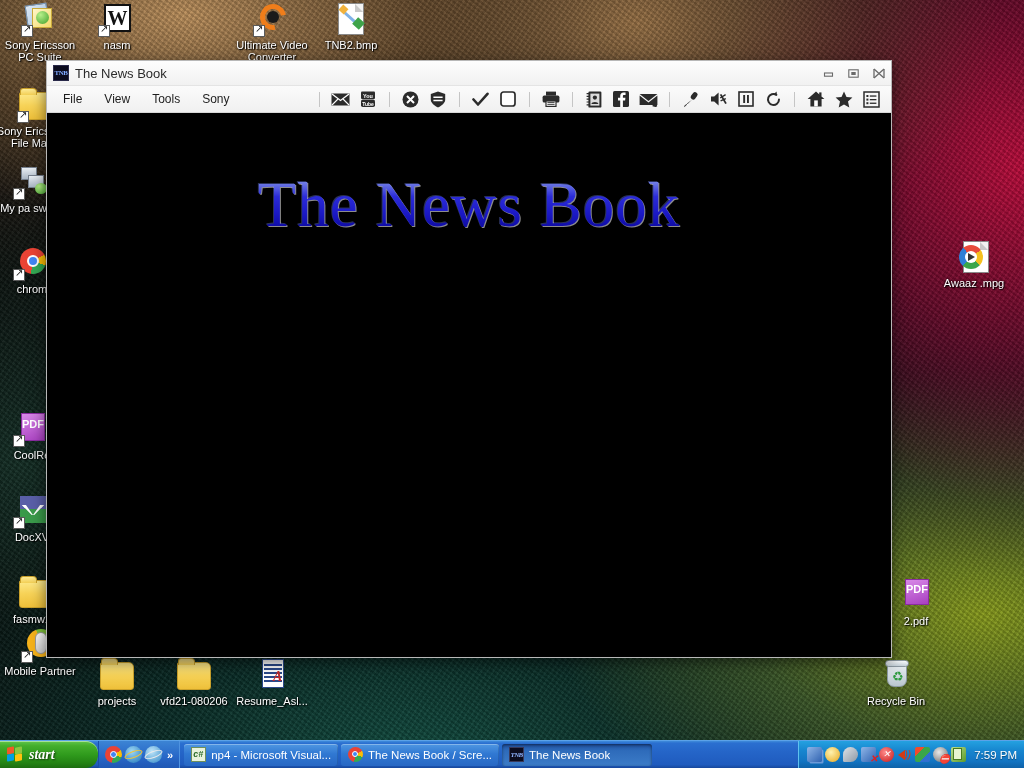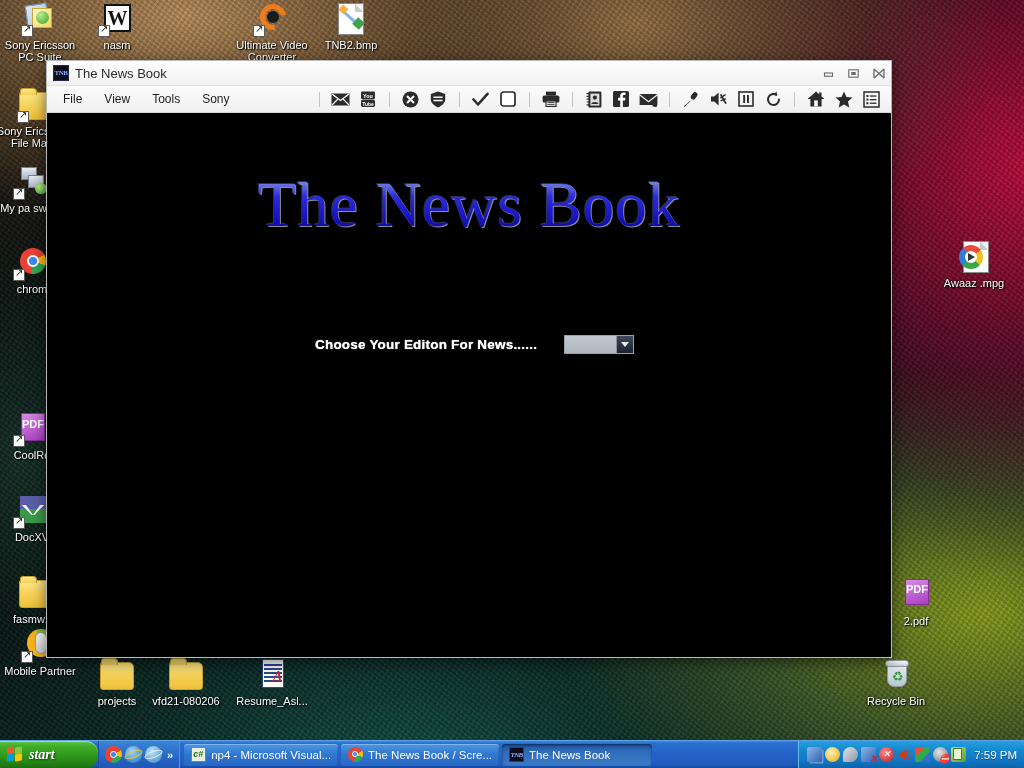--- a/index.html
+++ b/index.html
@@ -314,21 +314,21 @@
     <div class="lbl">Mobile Partner</div>
   </div>
 
   <div class="dicon" style="left:79px;top:658px;">
     <div class="glyph">
         <div class="ico-folder"></div>
       </div>
     <div class="lbl">projects</div>
   </div>
 
-  <div class="dicon" style="left:148px;top:658px;">
+  <div class="dicon" style="left:156px;top:658px;">
     <div class="glyph">
         <div class="ico-folder"></div>
       </div>
     <div class="lbl">vfd21-080206</div>
   </div>
 
   <div class="dicon" style="left:234px;top:658px;">
     <div class="glyph">
       <div style="position:absolute;left:7px;top:1px;width:22px;height:29px;background:#fff;border:1px solid #2b4a8a;"></div>
       <div style="position:absolute;left:9px;top:6px;width:18px;height:2px;background:#2b4a8a;box-shadow:0 4px 0 #2b4a8a,0 8px 0 #2b4a8a,0 12px 0 #2b4a8a,0 16px 0 #2b4a8a;"></div>
@@ -533,27 +533,20 @@
             <rect x="6.8" y="4.4" width="6.6" height="1.3" fill="#2b2b2b"></rect>
             <rect x="6.8" y="8" width="6.6" height="1.3" fill="#2b2b2b"></rect>
             <rect x="6.8" y="11.6" width="6.6" height="1.3" fill="#2b2b2b"></rect>
           </svg>
       </span>
     </div>
 
     <div id="content">
       <div id="logo">The News Book</div>
 
-      <div id="chooserow">
-        <span id="chooselbl">Choose Your Editon For News......</span>
-        <span id="editionsel">
-          <span class="selval"></span>
-          <span class="arrowbox"></span>
-        </span>
-      </div>
     </div>
   </div>
 
   <div id="taskbar">
 
     <div id="startbtn">
       <span class="flag">
           <i></i>
           <i></i>
           <i></i>

